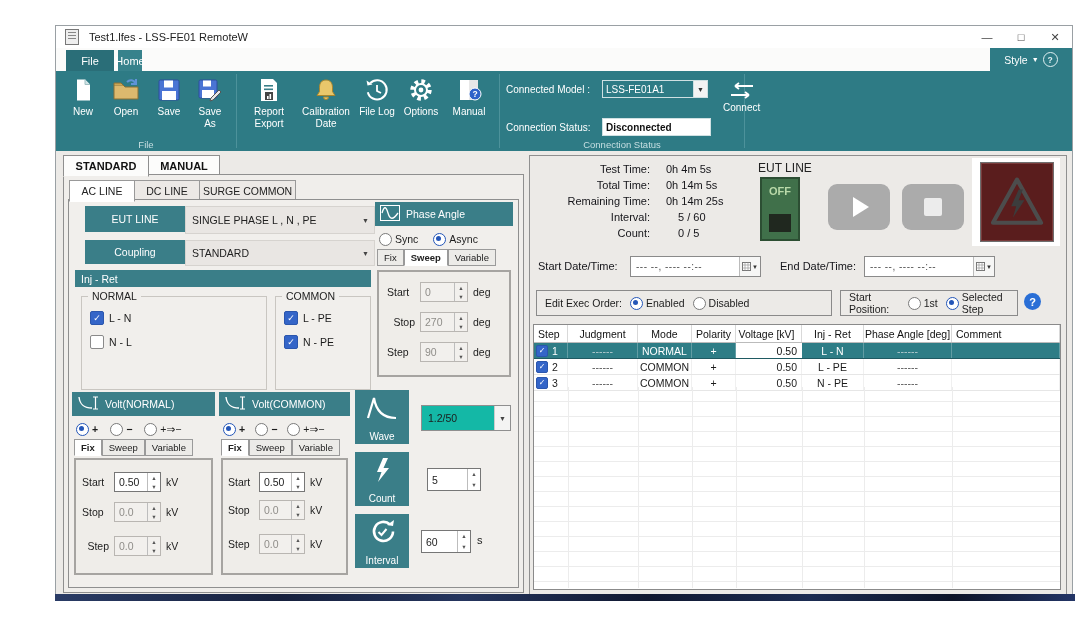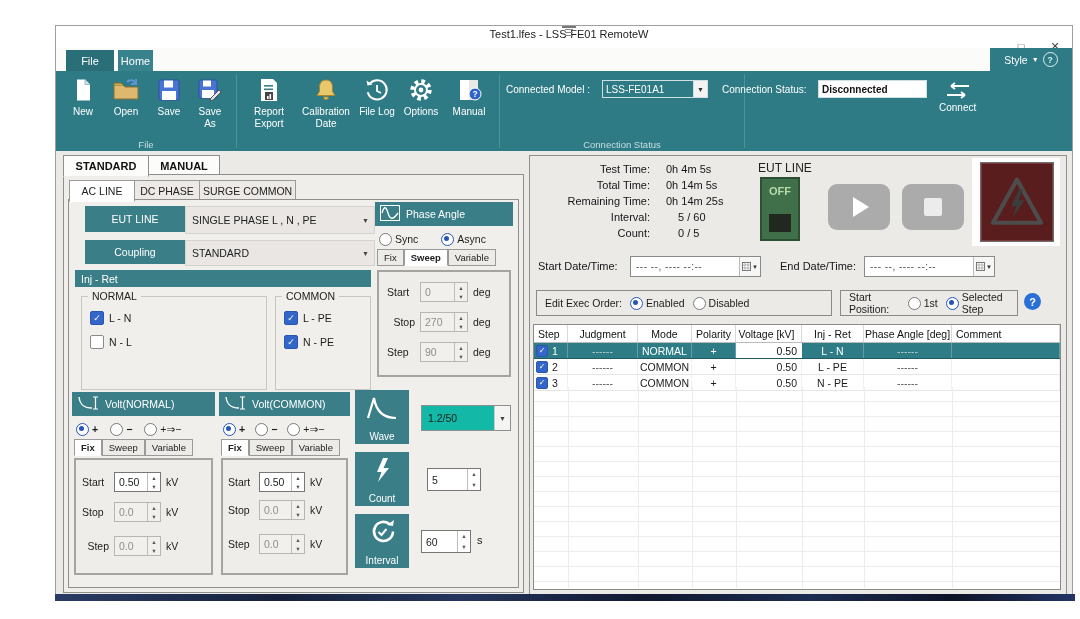--- a/index.html
+++ b/index.html
@@ -3,46 +3,46 @@
 <meta charset="utf-8">
 <style>
   html,body{margin:0;padding:0;}
   body{font-family:"Liberation Sans","DejaVu Sans",sans-serif;background:#fff;-webkit-font-smoothing:antialiased;}
   .screen{position:relative;width:1080px;height:619px;background:#fff;overflow:hidden;font-size:11px;color:#1c1c1c;}
   .window{position:absolute;left:55px;top:25px;width:1016px;height:569px;background:#efedeb;border:1px solid #9aa0a4;}
   .bottom-strip{position:absolute;left:55px;top:594px;width:1020px;height:7px;
     background:linear-gradient(90deg,#2a3c66 0%,#16203d 22%,#25355e 40%,#101830 58%,#1c2c52 74%,#0d1428 88%,#233566 100%);}
 
   
-  .titlebar{position:absolute;left:0;top:0;right:0;height:22px;background:#fff;display:flex;align-items:center;flex-direction:column;}
+  .titlebar{position:absolute;left:0;top:0;right:0;height:22px;background:#fff;display:flex;align-items:center;}
   .app-icon{width:12px;height:14px;margin-left:9px;border:1px solid #777;background:#eee;position:relative;}
   .app-icon:before{content:"";position:absolute;left:2px;top:2px;right:2px;height:1px;background:#888;box-shadow:0 3px 0 #888,0 6px 0 #888;}
   .title-text{margin-left:10px;font-size:11px;color:#222;}
   .win-controls{margin-left:auto;display:flex;align-items:center;height:100%;}
   .win-btn{width:34px;height:100%;display:flex;align-items:center;justify-content:center;color:#444;font-size:11px;}
 
   
   .tabrow{position:absolute;left:0;top:22px;right:0;height:23px;background:#fbfbfa;border-bottom:0;}
   .rtab{position:absolute;top:2px;height:21px;display:flex;align-items:center;justify-content:center;color:#fff;font-size:11px;}
   .rtab.file{left:10px;width:48px;background:#2a6e78;}
-  .rtab.home{left:62px;width:35px;background:#37828c;}
+  .rtab.home{left:62px;width:24px;background:#37828c;}
   .style-zone{position:absolute;right:0;top:0;height:23px;width:82px;background:#2e7b85;display:flex;align-items:center;justify-content:center;gap:4px;color:#fff;font-size:10.5px;}
   .chev{font-size:7px;}
   .help-ring{width:13px;height:13px;border-radius:50%;border:1.5px solid #dff0f2;color:#dff0f2;font-size:8.5px;display:flex;align-items:center;justify-content:center;font-weight:bold;}
 
   
   .ribbon{position:absolute;left:0;top:45px;right:0;height:80px;background:#2e7b85;display:flex;}
   .rgroup{position:relative;display:flex;align-items:flex-start;padding:3px 6px 14px 6px;}
   .rgroup-label{position:absolute;bottom:1px;left:0;right:0;text-align:center;font-size:9.5px;color:#c7dfe2;}
   .rsep{width:1px;background:#4d929b;margin:3px 0;}
   .rbtn{display:flex;flex-direction:column;align-items:center;color:#fff;font-size:10px;line-height:1.15;text-align:center;padding:2px 2px;}
   .rbtn .ric{width:28px;height:28px;display:flex;align-items:center;justify-content:center;margin-bottom:2px;}
   .rbtn span{white-space:pre-line;}
 
-  .conn-grid{display:flex;flex-direction:row;gap:14px;margin-top:6px;}
+  .conn-grid{display:flex;flex-direction:column;gap:20px;margin-top:6px;}
   .conn-row{display:flex;align-items:center;gap:4px;color:#fff;font-size:10px;}
   .conn-label{width:92px;text-align:left;}
   .combo{width:104px;height:16px;border:1px solid #cfe0e2;display:flex;align-items:center;background:#2e7b85;color:#fff;}
   .combo .cv{flex:1;padding-left:3px;font-size:10px;}
   .combo .cbtn{width:13px;height:100%;background:#f3f3f3;color:#333;font-size:7px;display:flex;align-items:center;justify-content:center;border-left:1px solid #cfe0e2;}
   .statusbox{width:104px;height:16px;background:#fff;color:#111;font-weight:bold;font-size:10px;display:flex;align-items:center;padding-left:3px;border:1px solid #cfe0e2;}
   .connect-btn{display:flex;flex-direction:column;align-items:center;color:#fff;font-size:10px;margin:8px 4px 0 12px;}
 
   
   .client{position:absolute;left:0;top:125px;right:0;bottom:0;background:#eceae7;}
@@ -76,21 +76,21 @@
   .ckbox{width:12px;height:12px;border-radius:2px;display:flex;align-items:center;justify-content:center;}
   .ckbox.on{background:#3465c8;border:1px solid #2b56ad;color:#fff;font-size:9px;}
   .ckbox.off{background:#fff;border:1px solid #8a8a8a;color:transparent;}
 
   
   .pbox{position:absolute;background:#f1efec;}
   .phase{left:306px;top:2px;width:138px;height:178px;}
   .voltn{left:3px;top:192px;width:143px;height:186px;}
   .voltc{left:150px;top:192px;width:131px;height:186px;}
   .pbox-head{height:24px;background:#3a7e88;color:#fff;display:flex;align-items:center;gap:6px;padding-left:5px;font-size:10.5px;}
-  .radio-row{display:flex;align-items:center;gap:23px;height:20px;padding-left:4px;font-size:10.5px;}
+  .radio-row{display:flex;align-items:center;gap:15px;height:20px;padding-left:4px;font-size:10.5px;}
   .radio{width:11px;height:11px;border-radius:50%;background:#fff;border:1px solid #7a7a7a;position:relative;flex:0 0 auto;}
   .radio.sel{border-color:#2456b8;}
   .radio.sel:after{content:"";position:absolute;left:2px;top:2px;width:5px;height:5px;border-radius:50%;background:#2456b8;}
   .rlab{margin-left:3px;}
   .mini-tabs{display:flex;height:17px;margin-left:2px;}
   .mtab{border:1px solid #9a9a9a;background:#ecebe8;display:flex;align-items:center;justify-content:center;font-size:9.5px;padding:0 6px;color:#222;}
   .mtab.act{background:#fff;border-bottom:1px solid #fff;font-weight:bold;}
   .gray-inner{position:absolute;left:2px;right:2px;bottom:3px;border:2px solid #a6a4a1;background:#efede9;}
   .sv-row{position:absolute;display:flex;align-items:center;gap:5px;font-size:10.5px;}
   .spin{display:inline-flex;height:18px;border:1px solid #767676;background:#fff;align-items:stretch;}
@@ -296,21 +296,21 @@
       <div class="rsep"></div>
     </div>
 
     <div class="client">
 
       <div class="lp">
         <div class="lp-tab standard">STANDARD</div>
         <div class="lp-tab manual">MANUAL</div>
         <div class="lp-box">
           <div class="sub-tab ac">AC LINE</div>
-          <div class="sub-tab dc">DC PHASE</div>
+          <div class="sub-tab dc">DC LINE</div>
           <div class="sub-tab surge">SURGE COMMON</div>
 
           <div class="lp-content">
 
             <div class="teal-label eut-label">EUT LINE</div>
             <div class="field-val eut-val">
               <span>SINGLE PHASE L , N , PE</span>
               <span class="dd">▼</span>
             </div>
 

